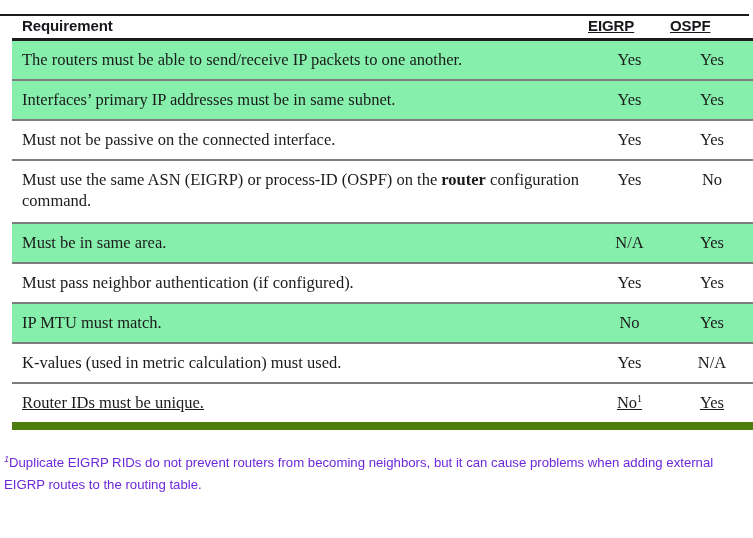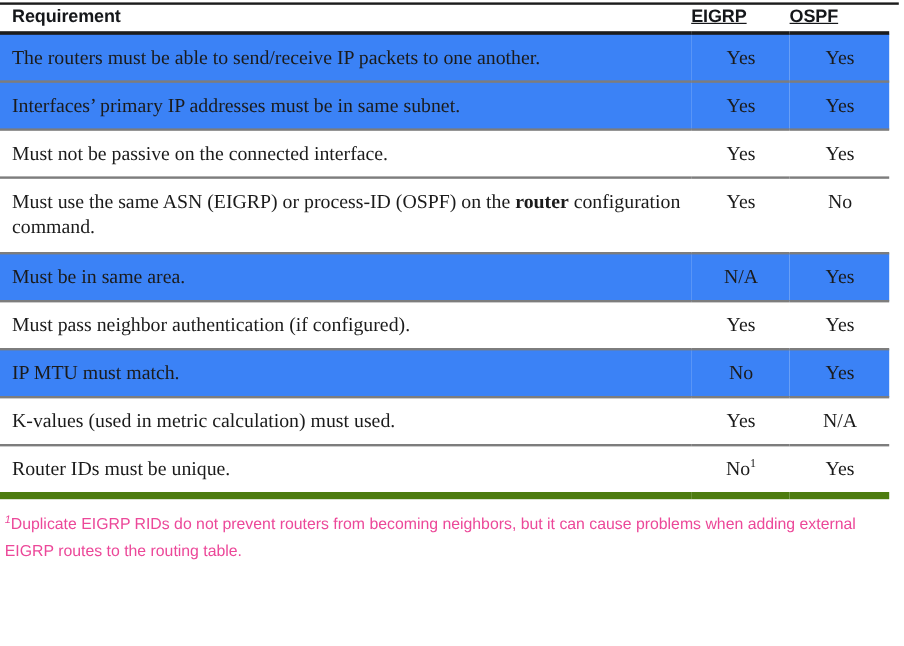--- a/index.html
+++ b/index.html
@@ -19,21 +19,21 @@
   #table-figure {
     position: relative;
     width: 753px;
     height: 538px;
     box-sizing: border-box;
   }
 
   
   table.req-table {
     width: 741px;
-    margin: 0;
+    margin: 12px;
     border-collapse: collapse;
     table-layout: fixed;
   }
 
   col.c-req   { width: 576px; }
   col.c-eigrp { width:  82px; }
   col.c-ospf  { width:  83px; }
 
   
   .top-rule {
@@ -63,24 +63,25 @@
 
   thead tr.header-row {
     border-bottom: 3px solid #1c1c1c;
   }
 
   
   tbody tr.data-row {
     border-bottom: 2px solid #7d7d7d;
   }
   tbody tr.data-row.shaded > td {
-    background: #3b82f6;
+    background: #86efac;
   }
   tbody tr.data-row.last-row {
-    border-bottom: 6px solid #4d7c0f;
+    border-bottom: 8px solid #4d7c0f;
+    text-decoration: underline;
   }
 
   tbody td {
     font-family: "Liberation Serif", "DejaVu Serif", serif;
     font-size: 16.5px;
     line-height: 21px;
     color: #1b1b1b;
     vertical-align: top;
     padding: 8px 0 9px 0;
   }
@@ -103,21 +104,21 @@
     font-size: 10px;
     vertical-align: super;
     line-height: 0;
   }
 
   
   .footnote {
     font-family: "Liberation Sans", "DejaVu Sans", sans-serif;
     font-size: 13.2px;
     line-height: 22px;
-    color: #ec4899;
+    color: #6d28d9;
     padding: 10px 14px 0 4px;
     width: 735px;
     box-sizing: border-box;
   }
   .footnote sup.fn-num {
     font-size: 9px;
     font-style: italic;
     vertical-align: super;
     line-height: 0;
   }

